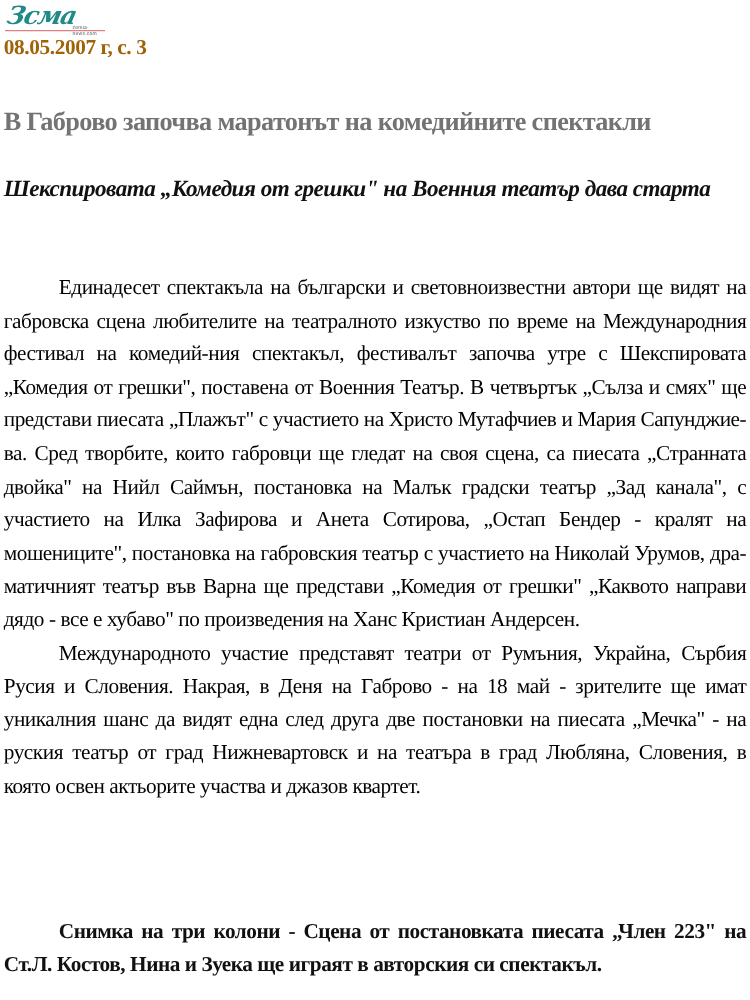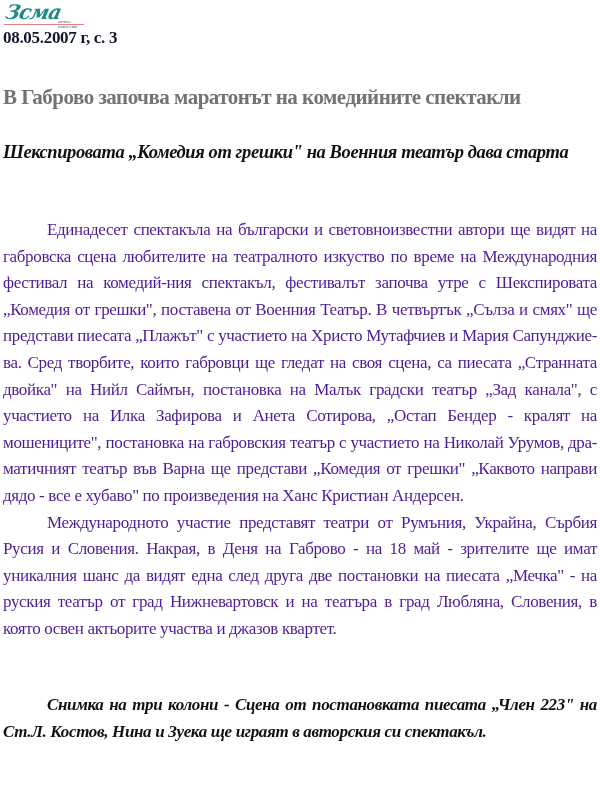--- a/index.html
+++ b/index.html
@@ -51,21 +51,21 @@
       height: 1px;
       background: #e08080;
     }
     .date-line {
       position: absolute;
       left: 3px;
       top: 28px;
       font-weight: bold;
       font-size: 17px;
       letter-spacing: -0.3px;
-      color: #0f172a;
+      color: #a16207;
     }
     .headline {
       position: absolute;
       left: 3px;
       top: 85px;
       font-weight: bold;
       font-size: 21px;
       letter-spacing: -0.5px;
       white-space: nowrap;
       color: #737373;
@@ -83,33 +83,32 @@
     }
     .body-text {
       position: absolute;
       left: 3px;
       top: 217px;
       width: 594px;
       font-size: 17px;
       line-height: 26.6px;
       text-align: justify;
       letter-spacing: -0.35px;
-      color: #4c1d95;
+      color: #000000;
     }
     .body-text p {
       margin: 0;
       text-indent: 44px;
     }
     .caption {
       position: absolute;
       left: 3px;
-      top: 692px;
+      top: 732px;
       width: 594px;
       font-weight: bold;
-      font-style: italic;
       font-size: 17px;
       line-height: 26.5px;
       text-align: justify;
       letter-spacing: -0.35px;
       color: #111;
     }
     .caption p {
       margin: 0;
       text-indent: 44px;
     }

